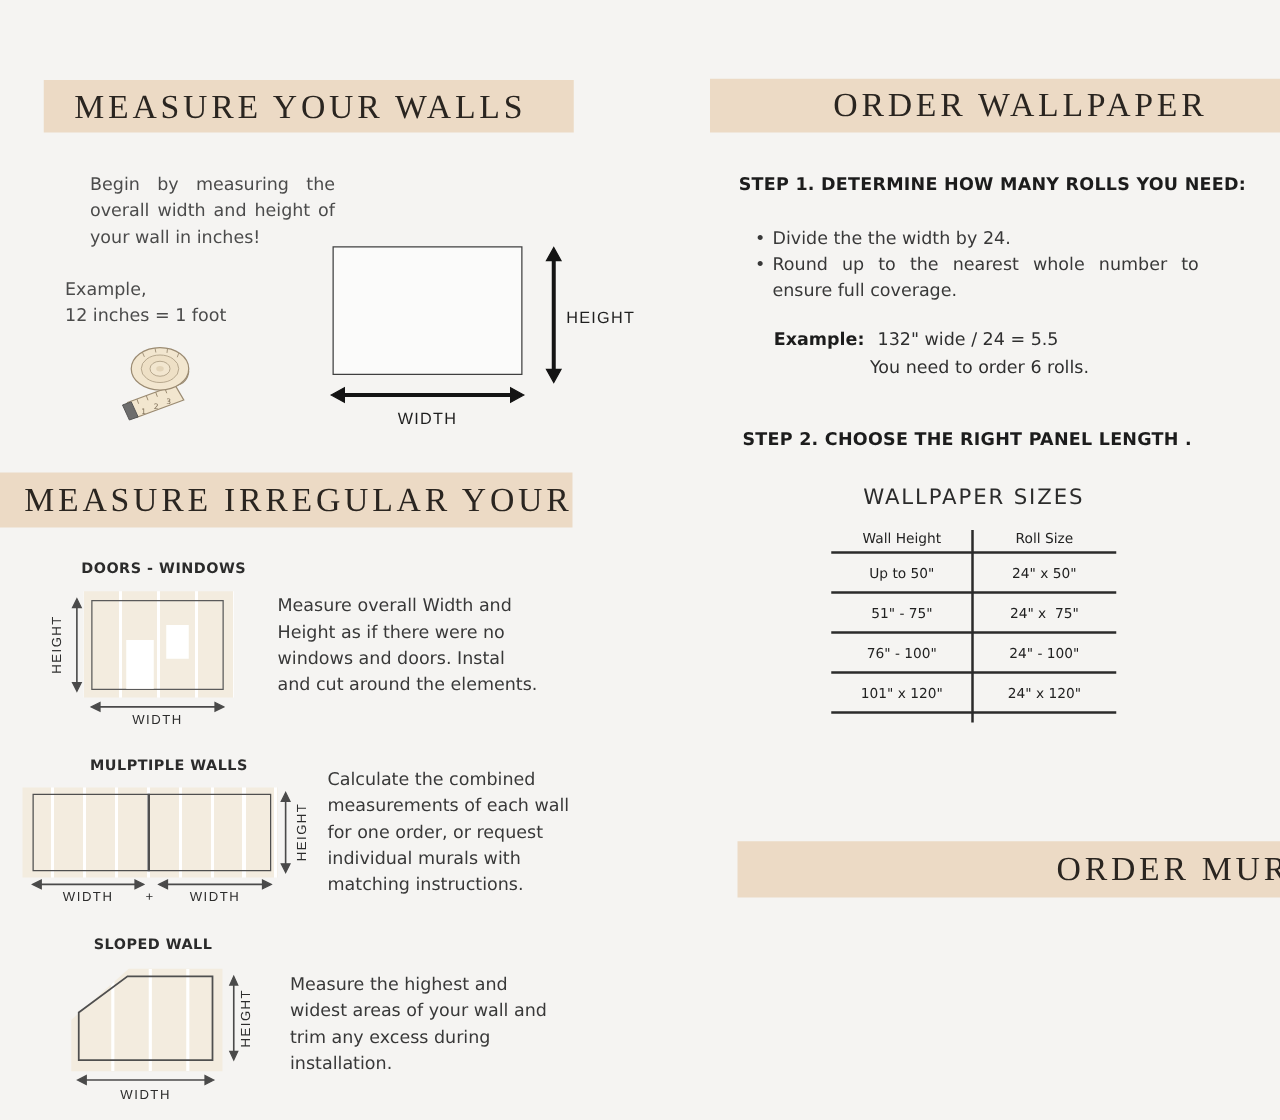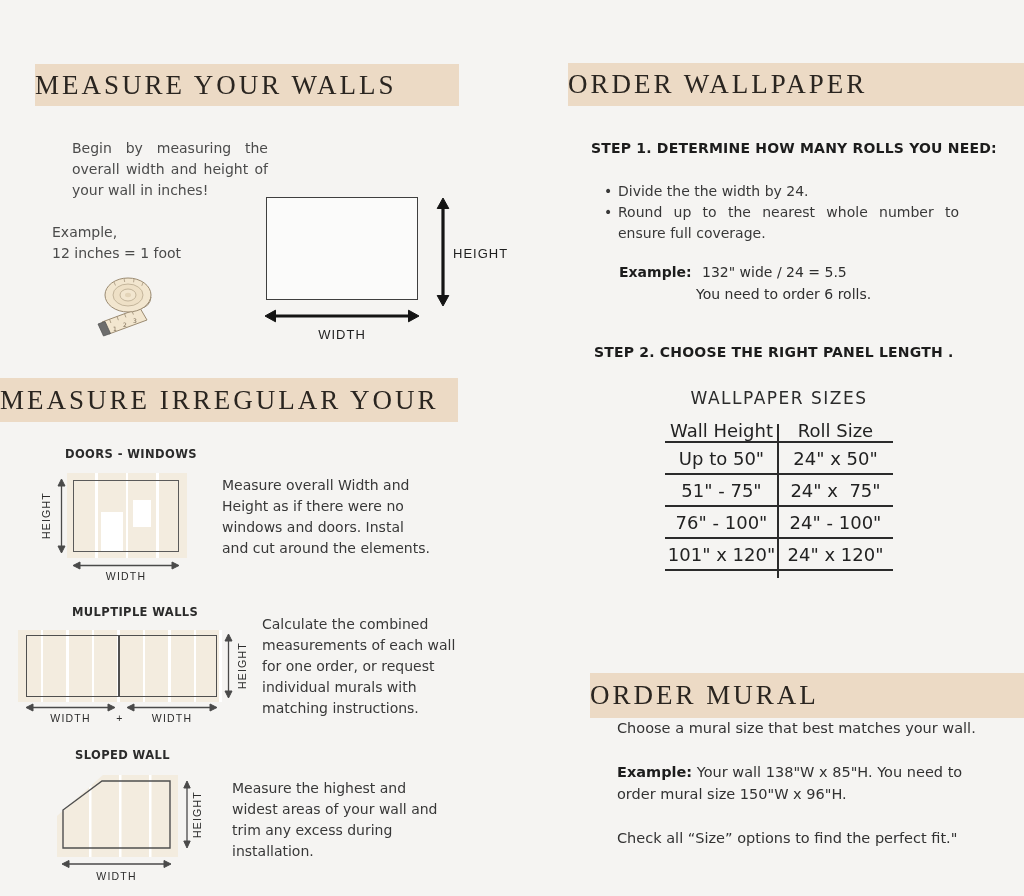--- a/index.html
+++ b/index.html
@@ -7,21 +7,21 @@
   #canvas {
     position:relative; width:1024px; height:896px;
     background:#f5f4f2; overflow:hidden;
     font-family:"DejaVu Sans", sans-serif; color:#3a3a3a;
   }
   .abs { position:absolute; }
 
   
   .banner {
     position:absolute; background:#ecdac5;
-    display:flex; align-items:center; justify-content:flex-start;
+    display:flex; align-items:center; justify-content:flex-end;
     font-family:"Liberation Serif", serif; font-weight:400;
     font-size:27px; letter-spacing:3px; color:#2a2520;
   }
 
   
   .body-sm { font-size:14px; line-height:21px; color:#4b4b4b; }
   .body-md { font-size:14px; line-height:21px; color:#383838; }
   .justify { text-align:justify; }
   .bold-heading { font-weight:bold; font-size:14px; letter-spacing:0.2px; color:#1c1c1c; }
   .mini-heading { font-weight:bold; font-size:11.5px; letter-spacing:0.4px; color:#2b2b2b; font-family:"DejaVu Sans", sans-serif;text-align:right; }
@@ -43,21 +43,21 @@
   #dw-door { left:101px; top:512px; width:22px; height:39px; background:#ffffff; }
   #dw-window { left:133px; top:500px; width:18px; height:27px; background:#ffffff; }
 
   
   #mw-bg { left:18px; top:630px; width:204px; height:72px;
     background:repeating-linear-gradient(90deg,#f3ecdf 0 23px,#ffffff 23px 25.5px); }
   #mw-outline { left:26px; top:635px; width:191px; height:62px; border:1.4px solid #4f4f4f; }
   #mw-divider { left:118px; top:635px; width:1.6px; height:62px; background:#4f4f4f; }
 
   
-  #wp-table { left:665px; top:419px; width:228px; font-size:18px; color:#222; }
+  #wp-table { left:665px; top:419px; width:228px; font-size:11px; color:#222; }
   .trow { display:grid; grid-template-columns:113px 115px; border-bottom:2px solid #2b2b2b; }
   .trow.header { height:24px; }
   .trow.body-row { height:32px; }
   .tcell { display:flex; align-items:center; justify-content:center; white-space:pre-wrap; }
   #tbl-vline { left:777px; top:424px; width:2px; height:154px; background:#2b2b2b; }
 
   .mural-para { margin-bottom:22px; }
   .nowrap { white-space:nowrap; }
   svg { position:absolute; overflow:visible; }
   .big-arrow { fill:#141414; stroke:#141414; }
@@ -240,24 +240,16 @@
       <div class="tcell">101" x 120"</div>
       <div class="tcell">24" x 120"</div>
     </div>
   </div>
   <div class="abs" id="tbl-vline"></div>
 
   <div class="banner" style="left:590px; top:673px; width:484px; height:45px;">
     <span>ORDER MURAL</span>
   </div>
 
-  <div class="abs" style="left:617px; top:717px; width:362px; font-size:14.5px; line-height:22px; color:#323232;">
-    <div class="mural-para justify">Choose a mural size that best matches your wall.</div>
-    <div class="mural-para">
-      <span style="font-weight:bold; color:#1c1c1c;">Example:</span>
-      <span>Your wall 138"W x 85"H. You need to order mural size 150"W x 96"H.</span>
-    </div>
-    <div class="mural-para nowrap">Check all “Size” options to find the perfect fit."</div>
-  </div>
 
   <div class="abs center" style="left:400px; top:925px; width:240px; font-size:13px; color:#701a75;margin-top:21px;">www.eazzywalls.com</div>
 
 </div>
 
 </body></html>

